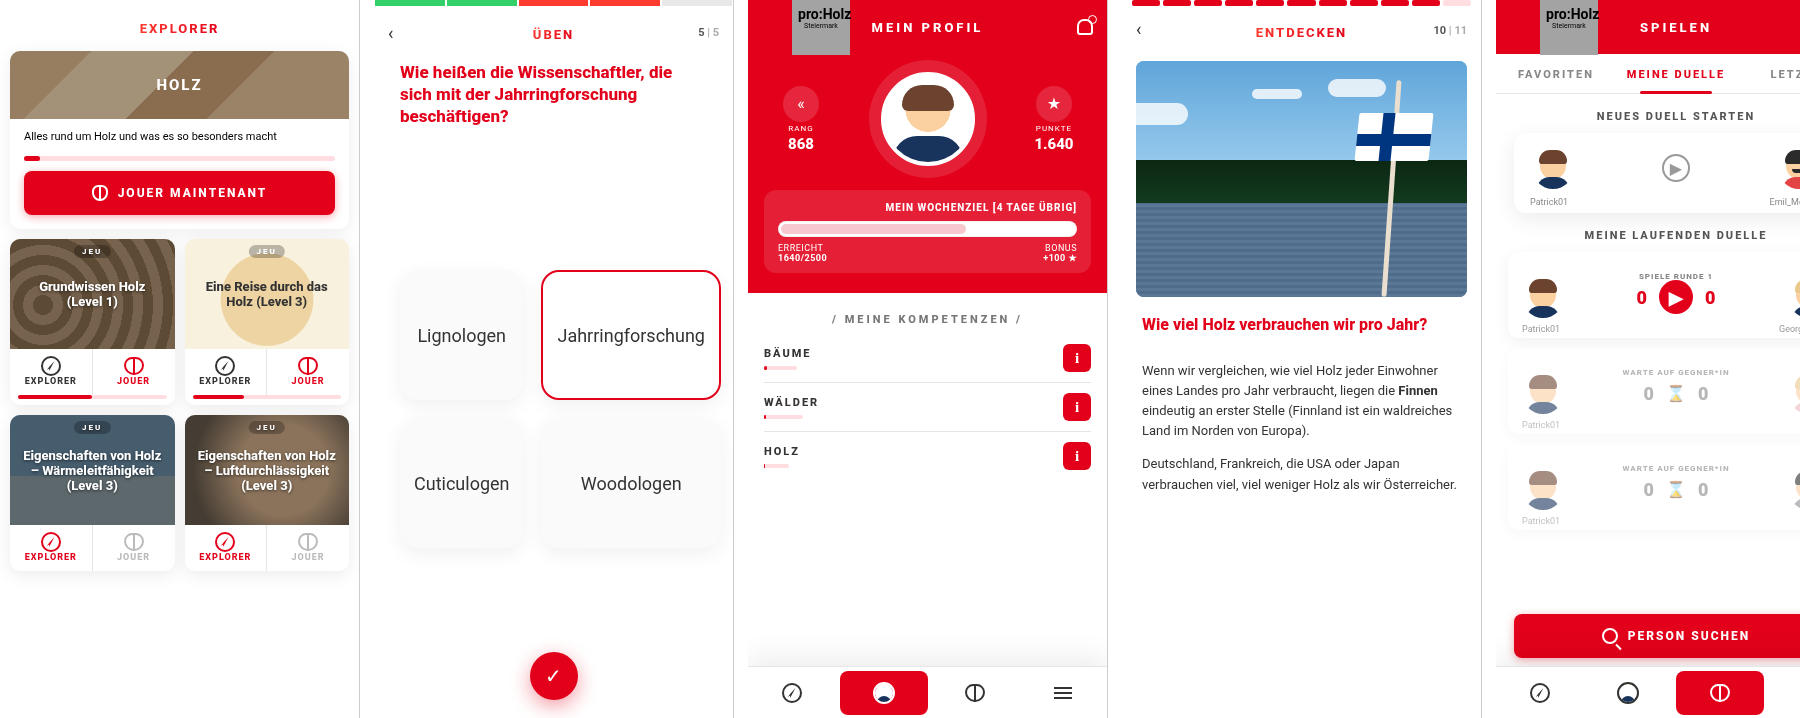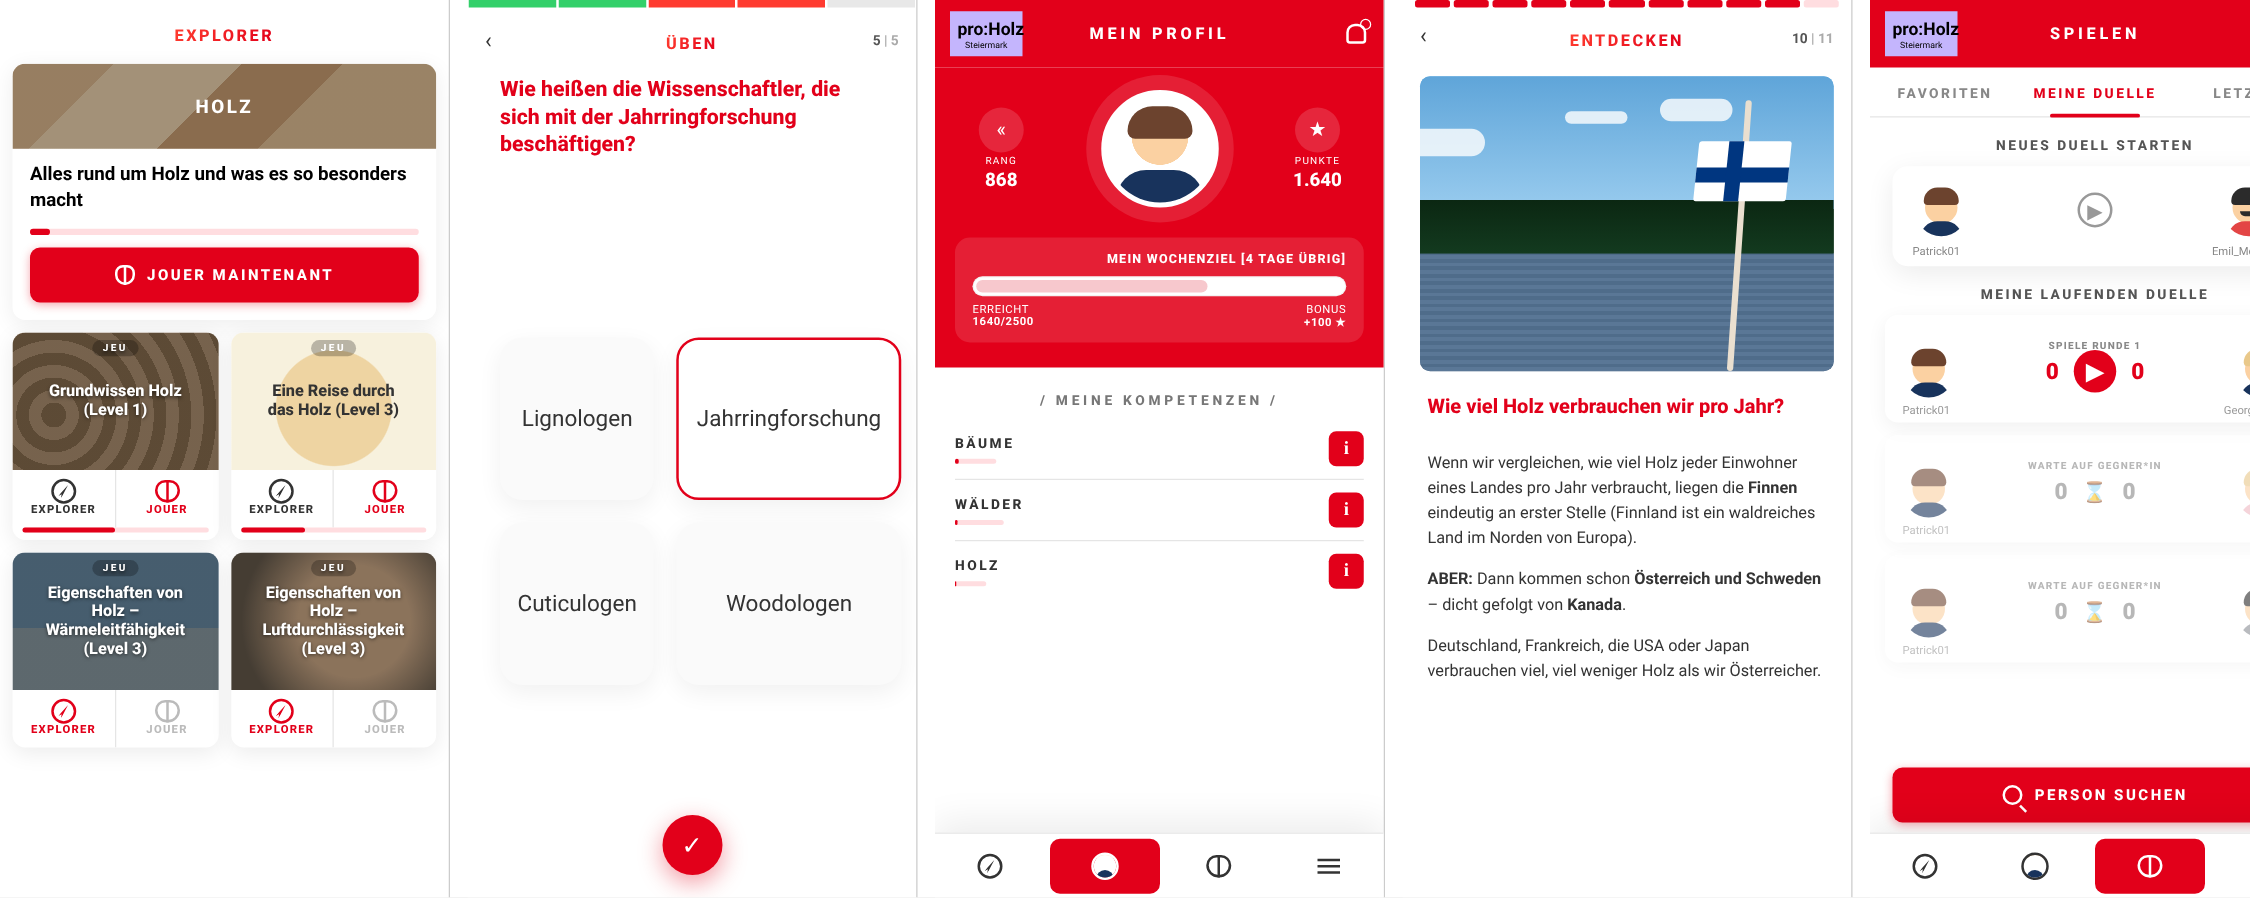--- a/index.html
+++ b/index.html
@@ -33,44 +33,44 @@
   .brain-ico::before{content:'';position:absolute;left:50%;top:-2px;bottom:-2px;width:2px;background:currentColor;transform:translateX(-50%);}
   .avatar-sm{width:22px;height:22px;border-radius:50%;background:linear-gradient(#fff,#fff) padding-box,
              radial-gradient(circle at 50% 35%,#FBD1A2 0 40%,transparent 41%) border-box;
              border:2px solid currentColor;position:relative;overflow:hidden;}
   .avatar-sm::after{content:'';position:absolute;bottom:-4px;left:2px;right:2px;height:10px;background:#18335C;border-radius:10px 10px 0 0;}
   .hamburger{width:18px;height:12px;border-top:2px solid currentColor;border-bottom:2px solid currentColor;position:relative;}
   .hamburger::before{content:'';position:absolute;top:50%;left:0;right:0;height:2px;transform:translateY(-50%);background:currentColor;}
   
   .top-red{height:54px;background:var(--red);color:#fff;display:flex;align-items:center;justify-content:space-between;
            padding:0 12px;position:relative;}
-  .logo{background:#c4b5fd;color:#000;font-weight:700;font-size:14px;line-height:1;padding:8px 6px 2px;height:36px;width:58px;
-        text-align:center;}
+  .logo{background:#a3a3a3;color:#000;font-weight:700;font-size:14px;line-height:1;padding:8px 6px 2px;height:56px;width:58px;
+        text-align:center;margin-left:32px;}
   .logo small{display:block;font-size:7px;font-weight:400;margin-top:2px;}
   .top-red .tt{position:absolute;left:50%;transform:translateX(-50%);letter-spacing:3px;font-weight:800;font-size:13px;}
   .bell{width:20px;height:20px;position:relative;color:#fff;}
   .bell::before{content:'';position:absolute;left:50%;top:2px;transform:translateX(-50%);width:12px;height:12px;
                 border:2px solid currentColor;border-radius:7px 7px 3px 3px;}
   .bell::after{content:'';position:absolute;right:-2px;top:-2px;width:7px;height:7px;border:1.5px solid #fff;border-radius:50%;}
   
   
   .s1 .ttl{text-align:center;padding:18px 0 14px;}
   .s1 .hero{margin:0 10px;border-radius:10px;overflow:hidden;background:#fff;box-shadow:0 4px 18px rgba(0,0,0,.07);}
   .s1 .hero-img{height:68px;background:
       linear-gradient(rgba(0,0,0,.25),rgba(0,0,0,.25)),
       linear-gradient(135deg,#C9A882 0 20%,#D9C1A0 20% 45%,#B89068 45% 65%,#CDAF88 65% 100%);
       display:flex;align-items:center;justify-content:center;color:#fff;font-weight:800;letter-spacing:2px;font-size:15px;}
-  .s1 .hero-txt{padding:10px 14px 6px;font-size:15px;line-height:1.4;font-weight:bold;}
+  .s1 .hero-txt{padding:10px 14px 6px;font-size:11px;line-height:1.4;}
   .s1 .prg{height:5px;border-radius:4px;background:var(--pink);position:relative;margin:6px 14px 10px;}
   .s1 .prg::after{content:'';position:absolute;left:0;top:0;bottom:0;width:5%;background:var(--red);border-radius:4px;}
   .s1 .play{margin:0 14px 14px;}
   .s1 .grid{display:grid;grid-template-columns:1fr 1fr;gap:10px;margin:10px;}
   .s1 .card{background:#fff;border-radius:10px;overflow:hidden;box-shadow:0 4px 18px rgba(0,0,0,.08);position:relative;}
   .s1 .card .cimg{height:110px;display:flex;align-items:center;justify-content:center;text-align:center;color:#fff;
-                  font-weight:800;font-size:13px;padding:0 27px;position:relative;
+                  font-weight:800;font-size:13px;padding:0 12px;position:relative;
                   text-shadow:0 1px 3px rgba(0,0,0,.6);}
   .s1 .card .jb{position:absolute;top:6px;left:50%;transform:translateX(-50%);font-size:8px;letter-spacing:2px;color:#fff;
                background:rgba(0,0,0,.25);padding:2px 8px;border-radius:8px;}
   .s1 .card .star{position:absolute;left:6px;top:6px;width:16px;height:16px;background:#fff;border-radius:50%;
                   display:flex;align-items:center;justify-content:center;color:var(--red);font-size:11px;font-weight:900;}
   .s1 .cacts{display:flex;height:46px;}
   .s1 .cacts>div{flex:1;display:flex;flex-direction:column;align-items:center;justify-content:center;font-size:9px;
                  letter-spacing:1px;font-weight:800;gap:2px;}
   .s1 .cacts>div:first-child{color:var(--dark);border-right:1px solid var(--border);}
   .s1 .cacts>div:last-child{color:var(--red);}
@@ -424,21 +424,20 @@
     <div class="sky"></div>
         <div class="clouds"></div>
         <div class="trees"></div>
         <div class="water"></div>
     <div class="pole"></div>
         <div class="flag"></div>
   </div>
   <div class="qtitle">Wie viel Holz verbrauchen wir pro Jahr?</div>
   <div class="body">
     <p><span>Wenn wir vergleichen, wie viel Holz jeder Einwohner eines Landes pro Jahr verbraucht, liegen die </span><b>Finnen</b><span> eindeutig an erster Stelle (Finnland ist ein waldreiches Land im Norden von Europa).</span></p>
-    <p><b>ABER:</b><span> Dann kommen schon </span><b>Österreich und Schweden</b><span> – dicht gefolgt von </span><b>Kanada</b><span>.</span></p>
     <p>Deutschland, Frankreich, die USA oder Japan verbrauchen viel, viel weniger Holz als wir Österreicher.</p>
   </div>
 </div>
 
 <div class="phone s5">
   <div class="top-red">
     <div class="logo">
       <span>pro:Holz</span><small>Steiermark</small>
     </div>
     <div class="tt">SPIELEN</div>

